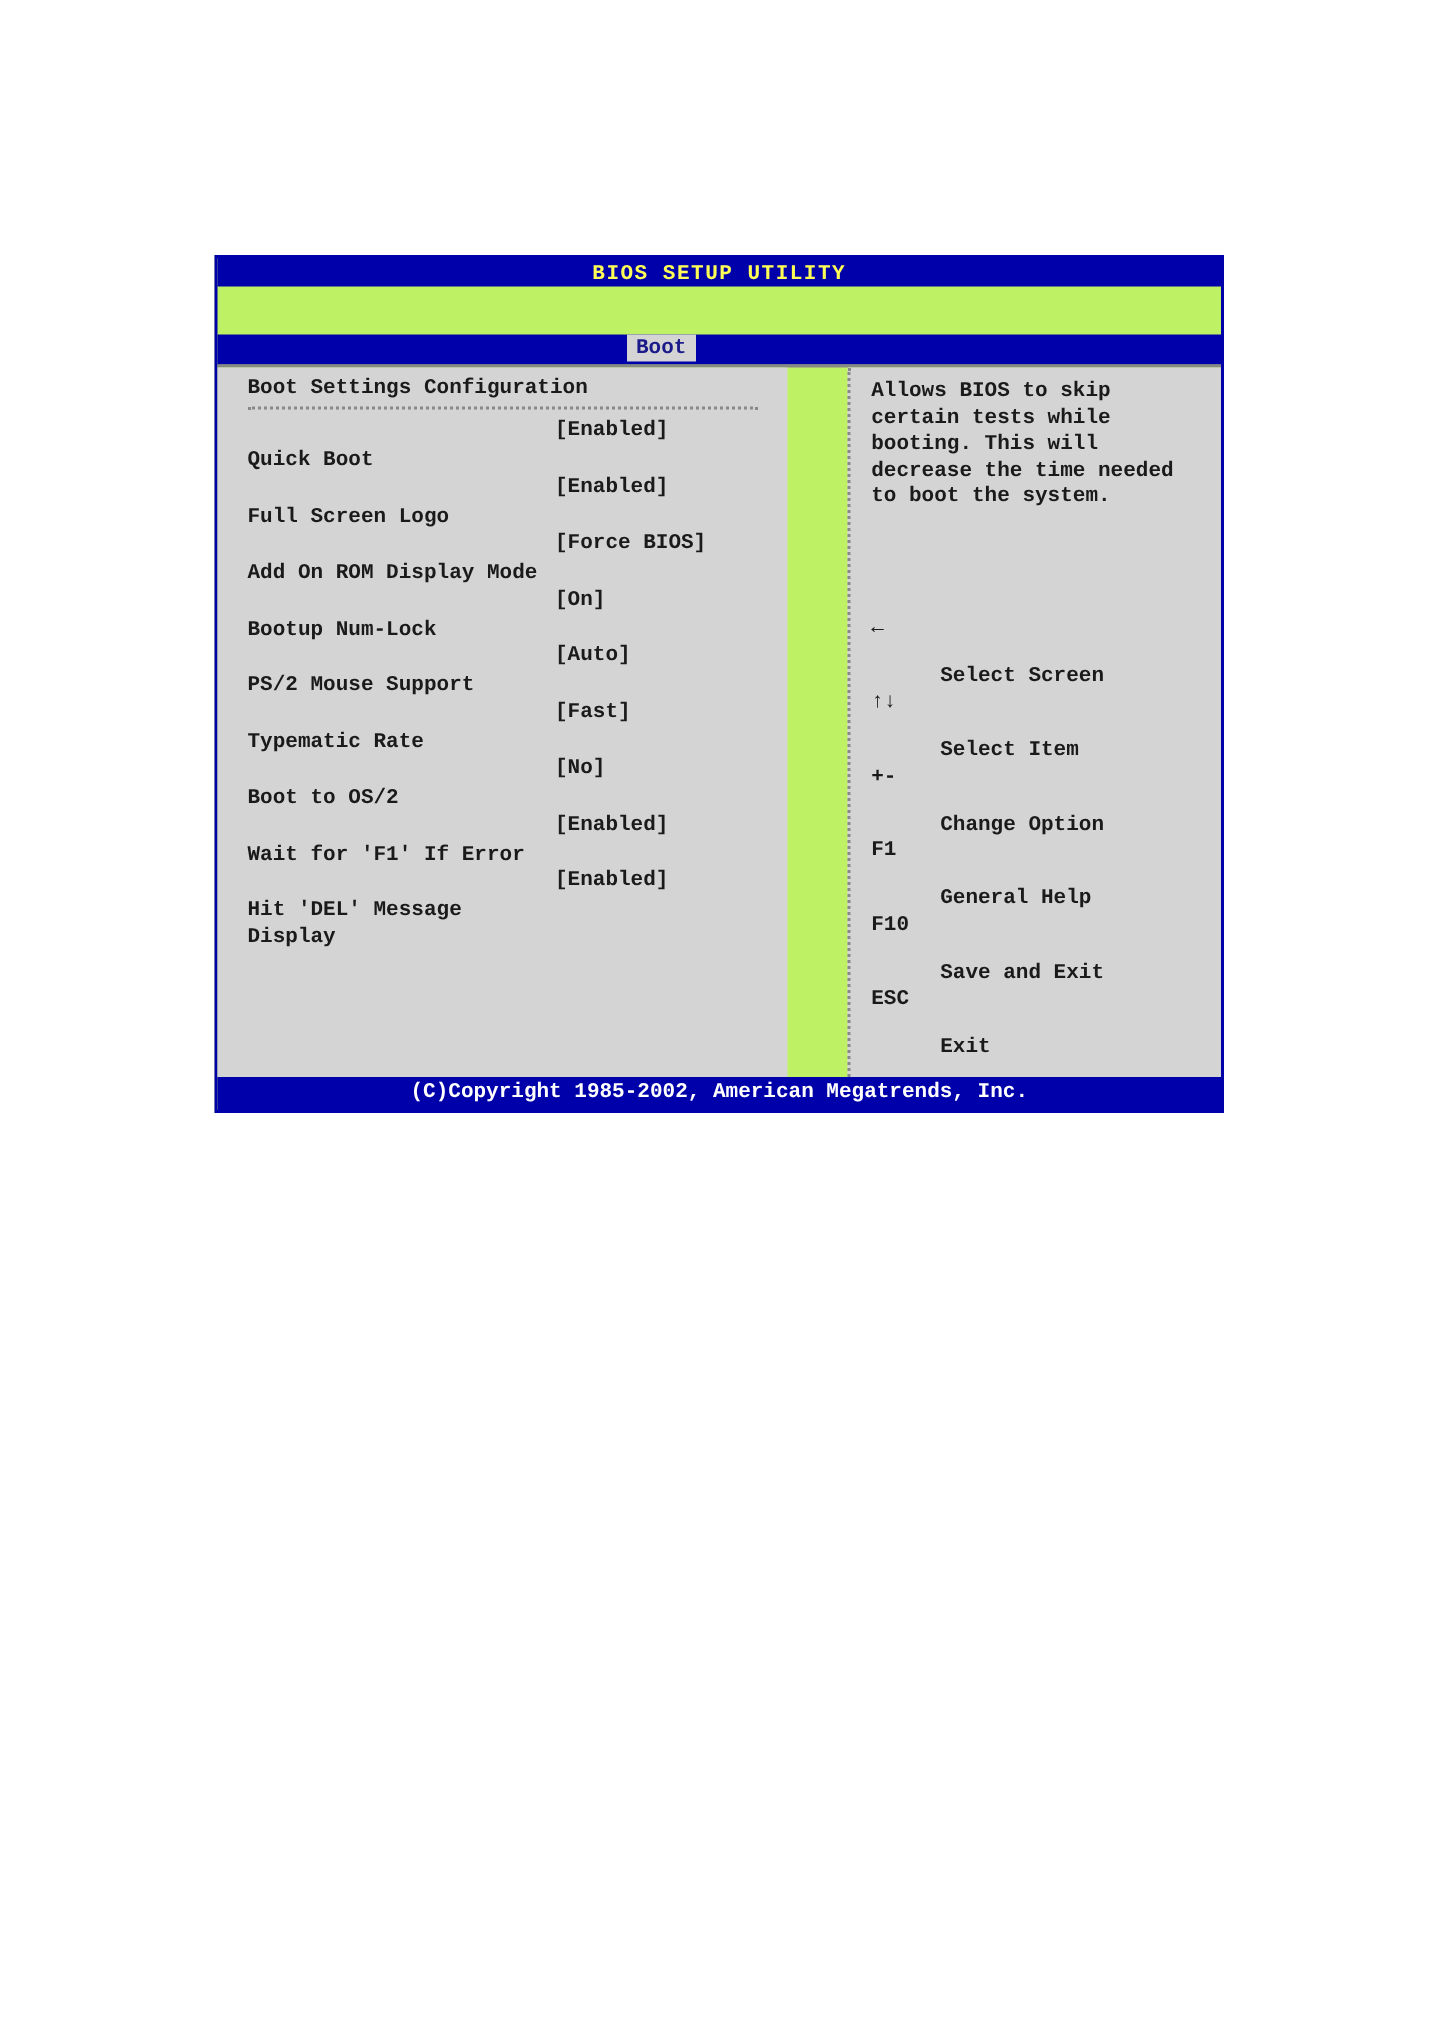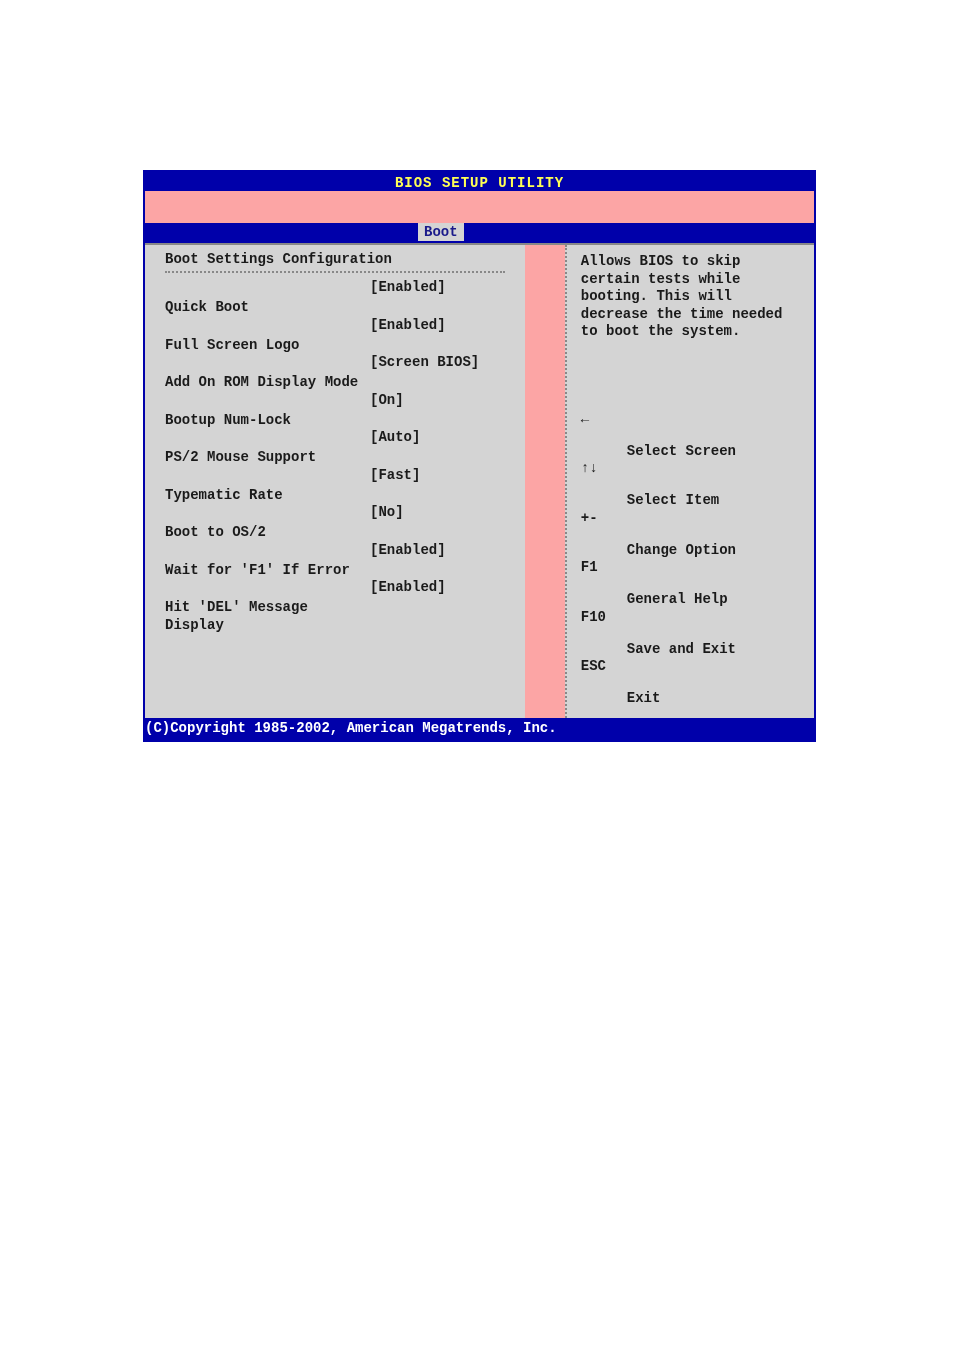--- a/index.html
+++ b/index.html
@@ -12,21 +12,21 @@
       width: 954px;
       height: 1351px;
       font-family: 'Courier New', monospace;
       font-size: 14px;
     }
     .page-container {
       padding: 170px 138px 0 143px;
     }
     .bios-outer {
       border: 2px solid #0000aa;
-      background: #fca5a5;
+      background: #bef264;
     }
     .bios-header {
       background: #0000aa;
       color: #ffff55;
       text-align: center;
       padding: 3px 0 0 0;
       font-weight: bold;
       font-size: 14px;
       letter-spacing: 1px;
     }
@@ -100,21 +100,21 @@
     .nav-key {
       width: 46px;
     }
     .nav-desc {
       flex: 1;
       margin-top: 32px;
     }
     .bios-footer {
       background: #0000aa;
       color: #ffffff;
-      text-align: left;
+      text-align: center;
       padding: 2px 0 4px 0;
       font-weight: bold;
       font-size: 14px;
     }
     .bottom-rule {
       border: none;
       border-top: 1px solid #c8c8c8;
       margin-top: 820px;
     }
     .arrow-icon {
@@ -138,21 +138,21 @@
           <div class="settings-row">
             <span class="settings-label">Quick Boot</span>
             <span class="settings-value">[Enabled]</span>
           </div>
           <div class="settings-row">
             <span class="settings-label">Full Screen Logo</span>
             <span class="settings-value">[Enabled]</span>
           </div>
           <div class="settings-row">
             <span class="settings-label">Add On ROM Display Mode</span>
-            <span class="settings-value">[Screen BIOS]</span>
+            <span class="settings-value">[Force BIOS]</span>
           </div>
           <div class="settings-row">
             <span class="settings-label">Bootup Num-Lock</span>
             <span class="settings-value">[On]</span>
           </div>
           <div class="settings-row">
             <span class="settings-label">PS/2 Mouse Support</span>
             <span class="settings-value">[Auto]</span>
           </div>
           <div class="settings-row">

